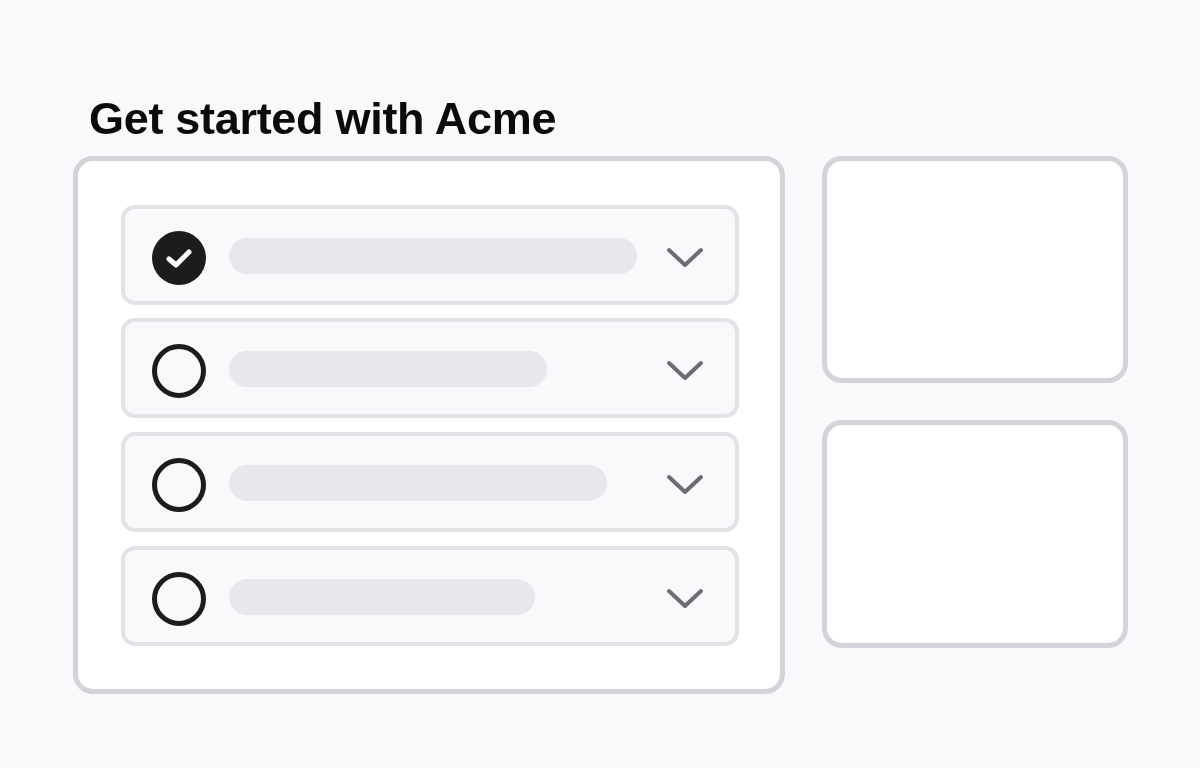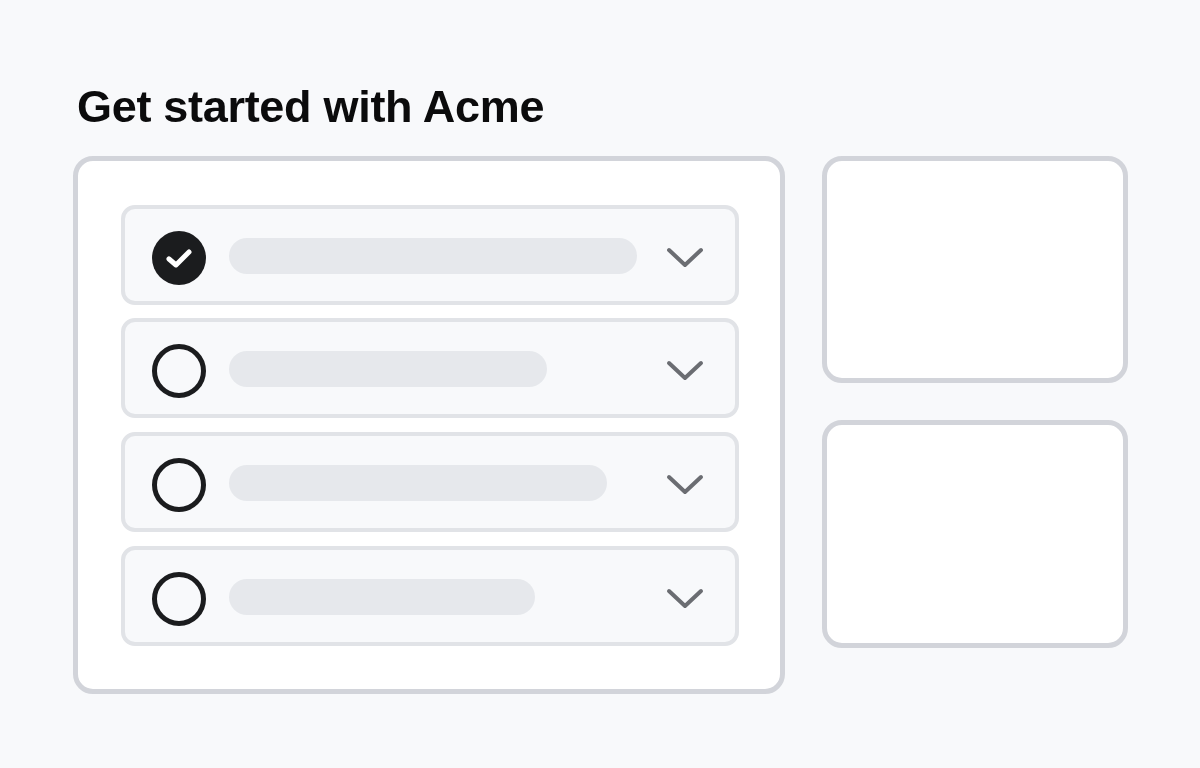--- a/index.html
+++ b/index.html
@@ -4,21 +4,21 @@
   <style>
     html, body { margin:0; padding:0; }
     body {
       width:1200px; height:768px; overflow:hidden;
       background:#f8f9fb; position:relative;
       font-family:"Liberation Sans", sans-serif;
     }
     .title {
       position:absolute; left:73px; top:76px;
       font-size:45px; font-weight:700; color:#0b0b0c;
-      letter-spacing:-0.3px; line-height:54px; margin:4px;
+      letter-spacing:-0.3px; line-height:54px; margin:16px;
     }
     .main-card {
       position:absolute; left:73px; top:156px;
       width:712px; height:538px; box-sizing:border-box;
       background:#ffffff; border:5px solid #d2d4da; border-radius:20px;
     }
     .item {
       position:absolute; left:43px; width:618px; height:100px;
       box-sizing:border-box; background:#f8f9fb;
       border:4px solid #e1e3e7; border-radius:14px;

